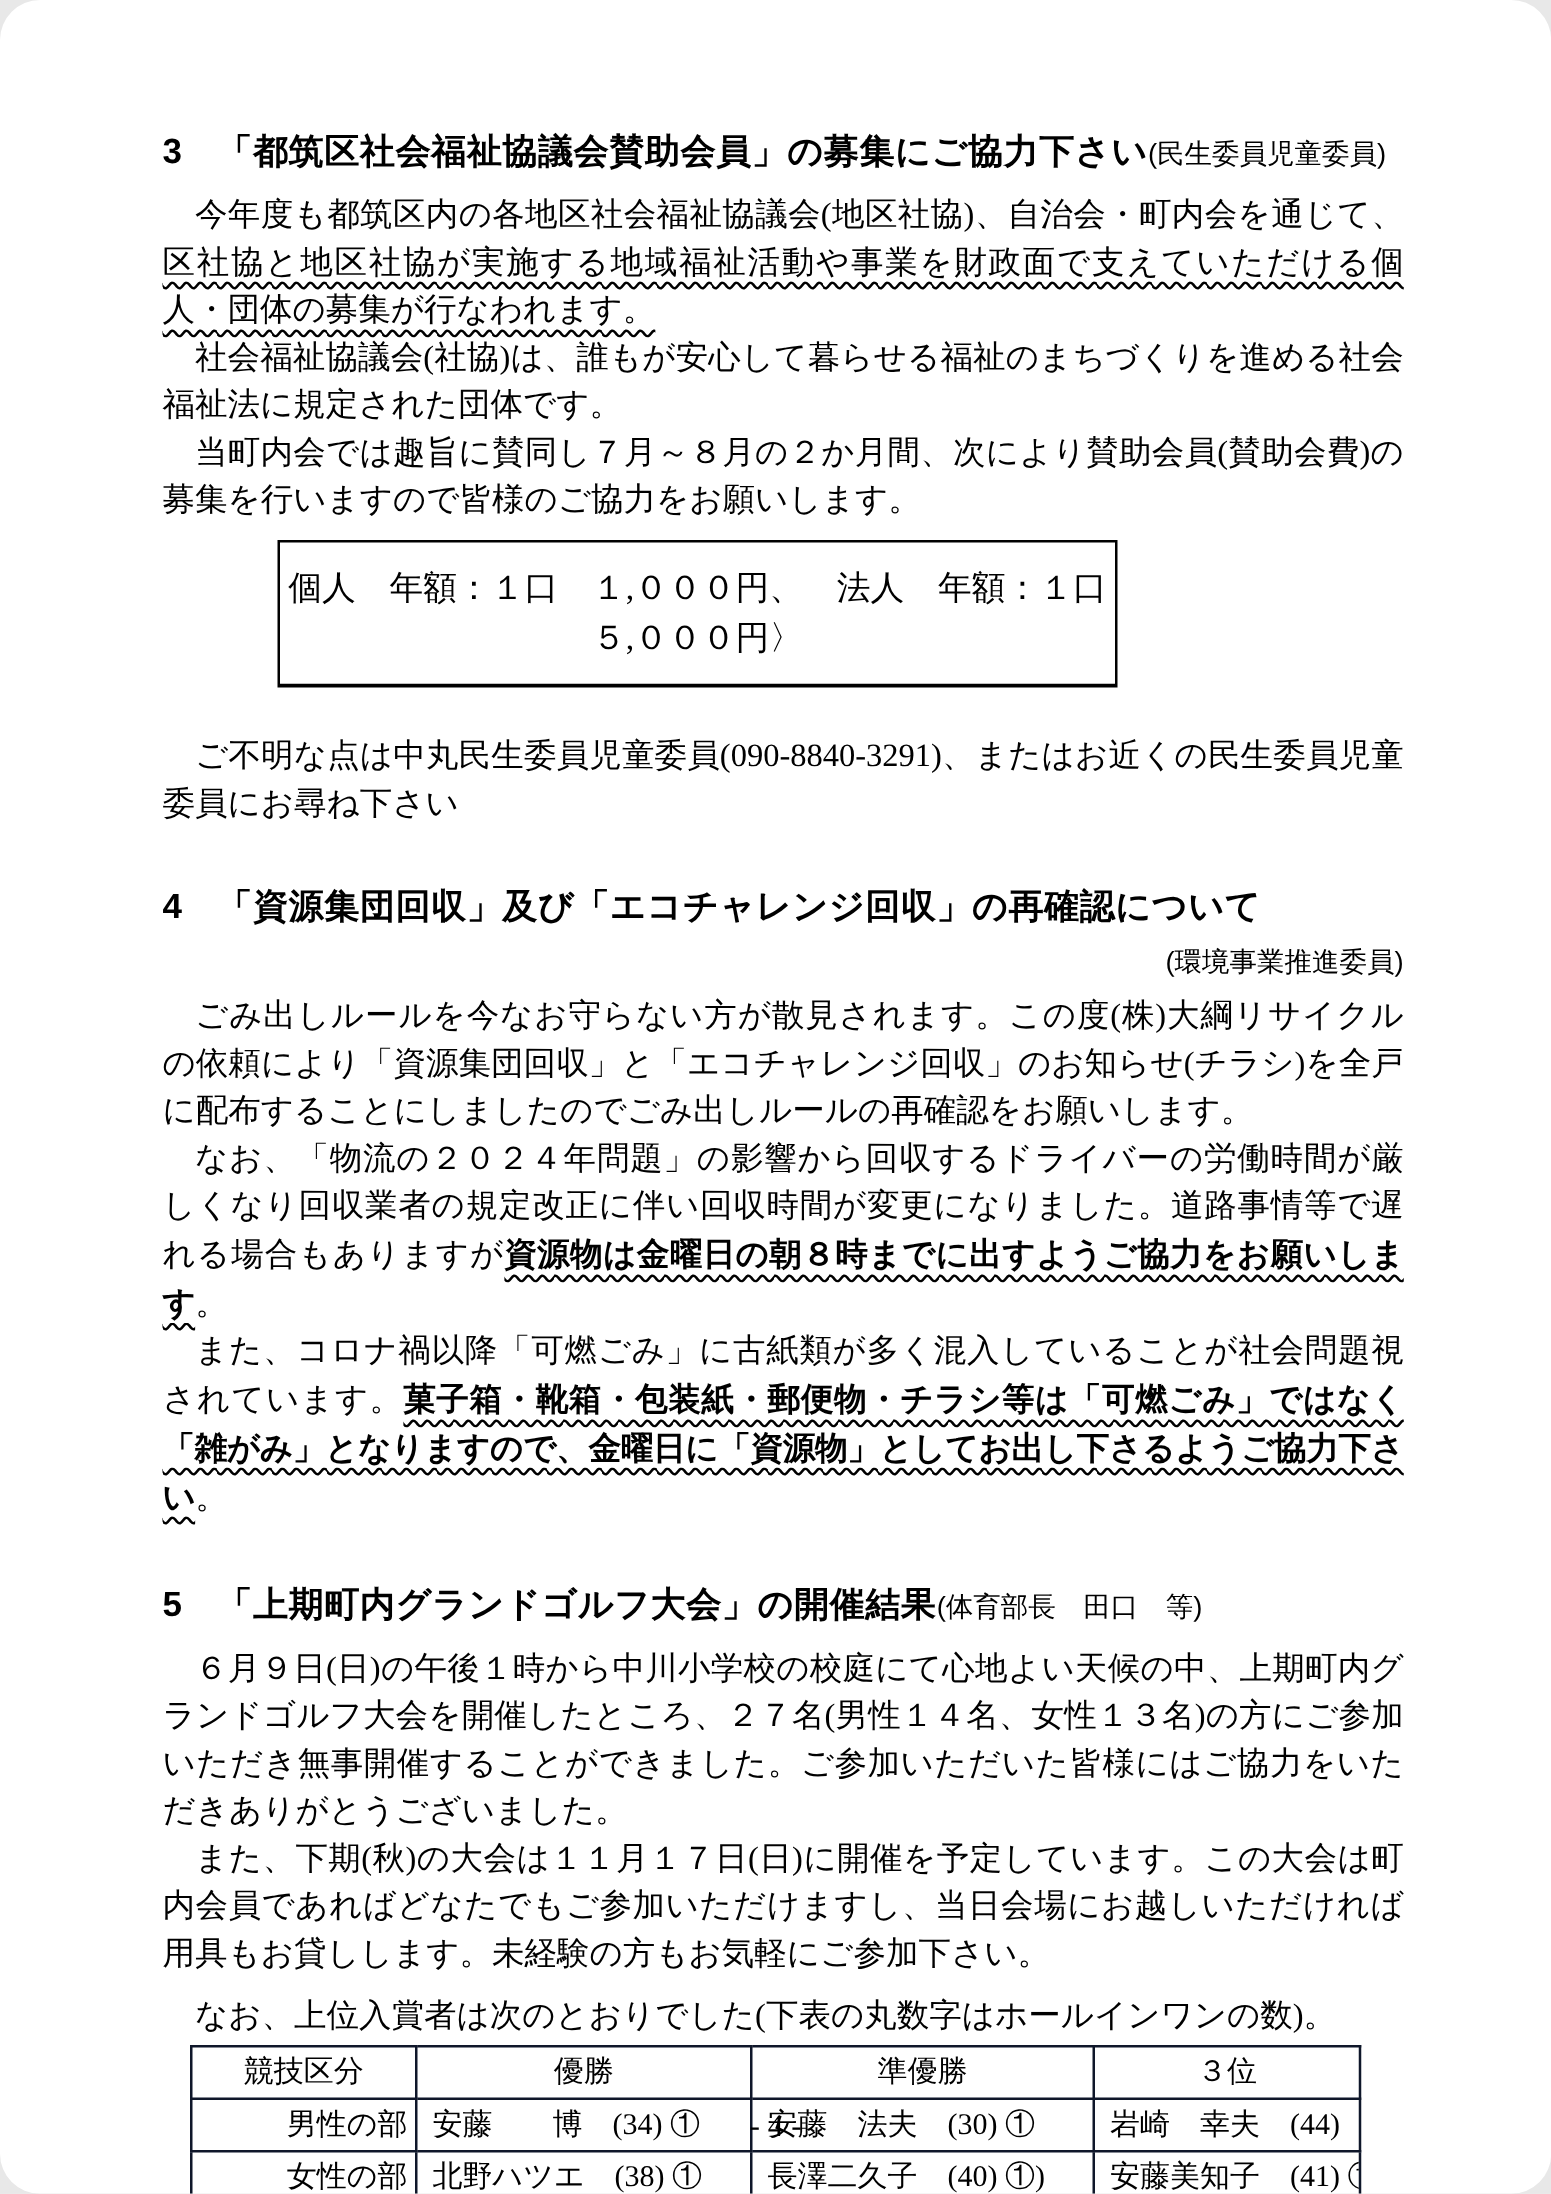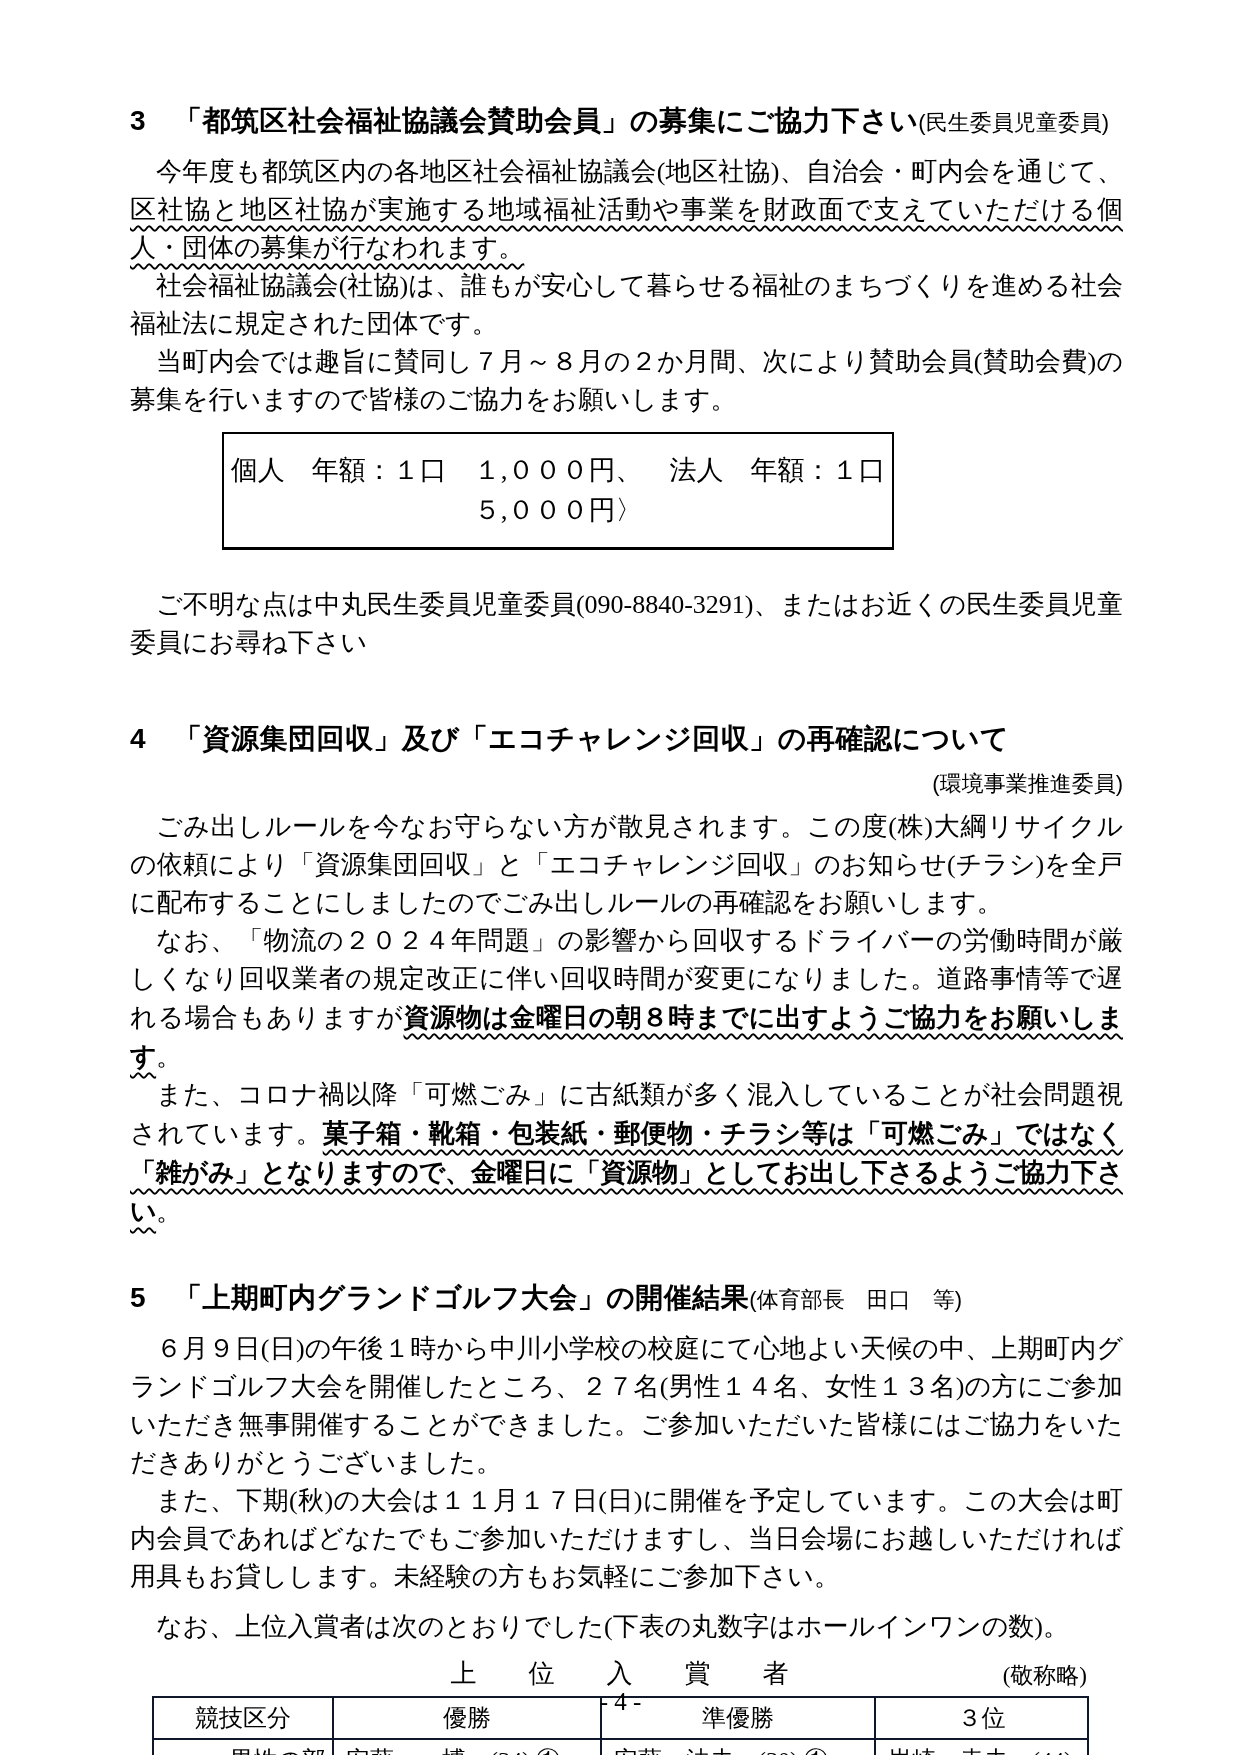--- a/index.html
+++ b/index.html
@@ -8,20 +8,21 @@
     width:1241px;height:1755px;
     box-sizing:border-box;
     margin:0 auto;
     background:#ffffff;
     color:#000;
     padding:100px 118px 0 130px;
     font-family:"Liberation Serif","DejaVu Serif",serif;
     font-size:26px;
     line-height:38px;
     overflow:hidden;
+    border-radius:32px;
   }
   section{display:block;}
   .sec-heading{
     margin:0 0 9px 0;
     font-family:"Liberation Sans","DejaVu Sans",sans-serif;
     font-weight:700;
     font-size:28px;
     line-height:42px;
     letter-spacing:0.5px;
     white-space:nowrap;
@@ -53,21 +54,21 @@
     width:672px;
     margin:13px 0 0 92px;
     border:2px solid #000;
     border-bottom-width:3px;
     padding:16px 0 17px 0;
     text-align:center;
     font-size:27px;
     line-height:40px;
   }
   .contact{margin-top:36px;}
-  .sec-4{margin-top:56px;}
+  .sec-4{margin-top:42px;}
   .byline{
     margin:2px 0 9px 0;
     text-align:right;
     font-family:"Liberation Sans","DejaVu Sans",sans-serif;
     font-size:22px;
     line-height:30px;
   }
   .sec-5{margin-top:46px;}
   .pre-table{margin-top:12px;}
   .tbl-caption-row{
@@ -142,24 +143,20 @@
   </section>
 
   <section class="sec-5">
     <h2 class="sec-heading">
       <span class="sec-num">5</span><span class="sec-title">「上期町内グランドゴルフ大会」の開催結果</span><span class="sec-note">(体育部長　田口　等)</span>
     </h2>
     <p class="body-p"><span>６月９日(日)の午後１時から中川小学校の校庭にて心地よい天候の中、上期町内グランドゴルフ大会を開催したところ、２７名(男性１４名、女性１３名)の方にご参加いただき無事開催することができました。ご参加いただいた皆様にはご協力をいただきありがとうございました。</span></p>
     <p class="body-p"><span>また、下期(秋)の大会は１１月１７日(日)に開催を予定しています。この大会は町内会員であればどなたでもご参加いただけますし、当日会場にお越しいただければ用具もお貸しします。未経験の方もお気軽にご参加下さい。</span></p>
     <p class="body-p pre-table"><span>なお、上位入賞者は次のとおりでした(下表の丸数字はホールインワンの数)。</span></p>
 
-    <div class="tbl-caption-row">
-      <span class="tbl-caption">上　　位　　入　　賞　　者</span>
-      <span class="tbl-caption-note">(敬称略)</span>
-    </div>
 
     <table class="result-table">
       <colgroup>
           <col class="c0">
           <col class="c1">
           <col class="c2">
           <col class="c3">
         </colgroup>
       <thead>
         <tr>

